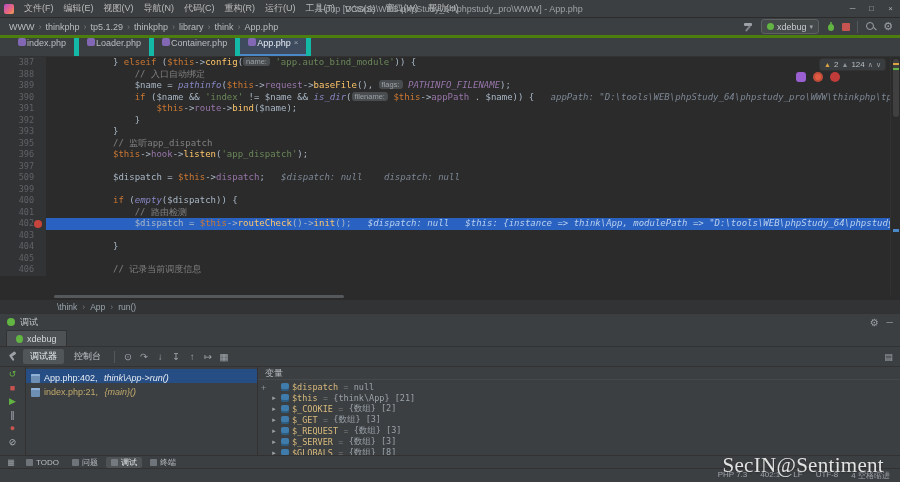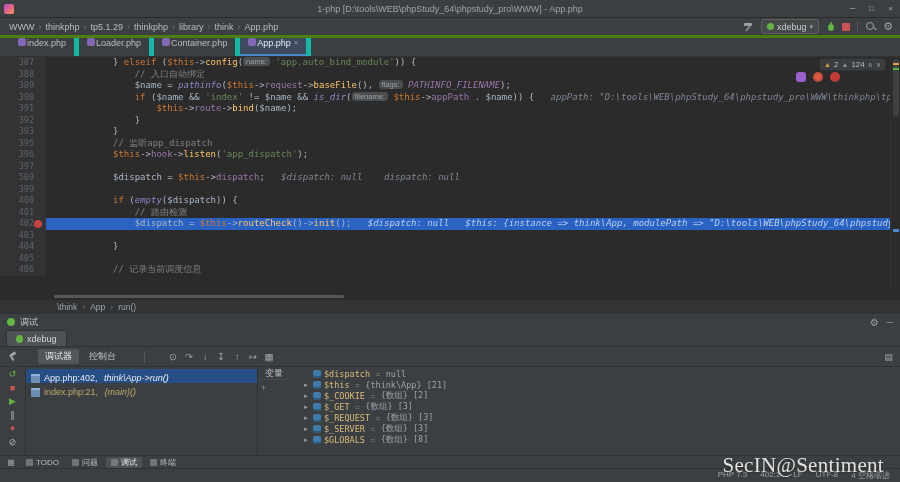--- a/index.html
+++ b/index.html
@@ -89,39 +89,39 @@
 
 
 .debug-panel{height:142px;background:#3c3f41;border-top:1px solid #323232;display:flex;flex-direction:column;flex:none;position:relative;}
 .dbg-header{height:16px;display:flex;align-items:center;padding:0 7px;gap:5px;flex:none;}
 .dbg-title-icon{width:8px;height:8px;border-radius:50%;background:#62b543;flex:none;}
 .dbg-title{color:#c3c9ce;}
 .dbg-header-right{margin-left:auto;display:flex;align-items:center;gap:8px;color:#9da2a8;}
 .dbg-sessiontabs{height:17px;display:flex;align-items:flex-end;padding-left:6px;border-bottom:1px solid #323232;flex:none;}
 .session-tab{display:flex;align-items:center;gap:4px;background:#4e5254;height:16px;padding:0 9px;color:#d3d8dc;border:1px solid #323232;border-bottom:none;border-radius:2px 2px 0 0;}
 .session-bug{width:7px;height:8px;border-radius:50%;background:#62b543;}
-.dbg-toolbar{height:20px;display:flex;align-items:center;gap:21px;padding:0 7px;border-bottom:1px solid #323232;flex:none;}
+.dbg-toolbar{height:20px;display:flex;align-items:center;gap:6px;padding:0 7px;border-bottom:1px solid #323232;flex:none;}
 .icon-wrench{position:relative;width:10px;height:10px;}
 .icon-wrench::before{content:"";position:absolute;left:2px;top:1px;width:7px;height:2.5px;background:#9da2a8;border-radius:1px;transform:rotate(-35deg);}
 .icon-wrench::after{content:"";position:absolute;left:4px;top:3px;width:2px;height:6px;background:#9da2a8;border-radius:1px;transform:rotate(-35deg);}
 .dbg-tab{padding:1px 7px;border-radius:2px;color:#c0c6cb;white-space:nowrap;}
 .dbg-tab.active{background:#515658;color:#e6ebef;}
 .dbg-ico{width:14px;text-align:center;color:#9fa6ad;font-size:9.5px;}
 .dbg-toolbar-right{margin-left:auto;color:#9fa6ad;}
 .dbg-content{flex:1;display:flex;min-height:0;}
 .dbg-actions{width:26px;border-right:1px solid #323232;display:flex;flex-direction:column;align-items:center;padding-top:2px;gap:3px;flex:none;}
 .act-ico{font-size:9px;line-height:10.5px;width:16px;text-align:center;}
 .frames{width:232px;border-right:1px solid #323232;overflow:hidden;padding-top:2px;flex:none;background:#3c3f41;}
 .frame-row{height:14px;display:flex;align-items:flex-end;gap:4px;padding:0 5px;white-space:nowrap;overflow:hidden;}
 .frame-row.sel{background:#274d85;}
 .frame-icon{width:9px;height:9px;flex:none;background:#6c8fb3;border-radius:1px;box-shadow:inset 0 2px 0 #8fb2d6;}
 .frame-loc{white-space:pre;color:#bfa86a;}
 .frame-method{font-style:italic;color:#bfa86a;}
 .frame-row.sel .frame-loc,.frame-row.sel .frame-method{color:#e6edf3;}
-.vars{flex:1;display:flex;flex-direction:row;position:relative;overflow:hidden;background:#3c3f41;}
+.vars{flex:1;display:flex;flex-direction:column;position:relative;overflow:hidden;background:#3c3f41;}
 .vars-header{height:13px;display:flex;align-items:center;padding:0 7px;color:#b4bac0;border-bottom:1px solid #46494b;flex:none;}
 .add-watch{position:absolute;left:3px;top:16px;color:#8a9199;font-size:9px;z-index:2;}
 .vars-list{flex:1;overflow:hidden;padding-left:12px;padding-top:1px;}
 .var-row{height:11px;display:flex;align-items:center;gap:3px;white-space:nowrap;font-size:8.5px;}
 .chev{width:8px;color:#9aa0a6;font-size:7px;text-align:center;flex:none;}
 .var-icon{width:8px;height:8px;border-radius:2px;background:#3f7cab;box-shadow:inset 0 -2px 0 rgba(0,0,0,.25);flex:none;}
 .var-name{color:#d8ba7c;font-family:"DejaVu Sans Mono",monospace;}
 .var-eq{color:#808080;white-space:pre;}
 .var-value{color:#9aa3ab;font-family:"DejaVu Sans Mono",monospace;}
 
@@ -138,20 +138,33 @@
 
 .watermark{position:absolute;right:16px;bottom:4px;font-family:"Liberation Serif",serif;font-size:21px;color:#f0f0f0;opacity:.92;z-index:40;text-shadow:0 1px 2px rgba(0,0,0,.35);letter-spacing:.3px;}
 </style>
 </head>
 <body>
 
 <div class="app">
 
   <div class="titlebar">
     <span class="logo"></span>
+    <div class="menubar">
+        <span class="menu-item">文件(F)</span>
+        <span class="menu-item">编辑(E)</span>
+        <span class="menu-item">视图(V)</span>
+        <span class="menu-item">导航(N)</span>
+        <span class="menu-item">代码(C)</span>
+        <span class="menu-item">重构(R)</span>
+        <span class="menu-item">运行(U)</span>
+        <span class="menu-item">工具(T)</span>
+        <span class="menu-item">VCS(S)</span>
+        <span class="menu-item">窗口(W)</span>
+        <span class="menu-item">帮助(H)</span>
+      </div>
     <div class="window-title">1-php [D:\tools\WEB\phpStudy_64\phpstudy_pro\WWW] - App.php</div>
     <div class="winbtns">
       <span class="winbtn">─</span>
       <span class="winbtn">□</span>
       <span class="winbtn">×</span>
     </div>
   </div>
 
   <div class="navbar">
     <div class="crumbs">

